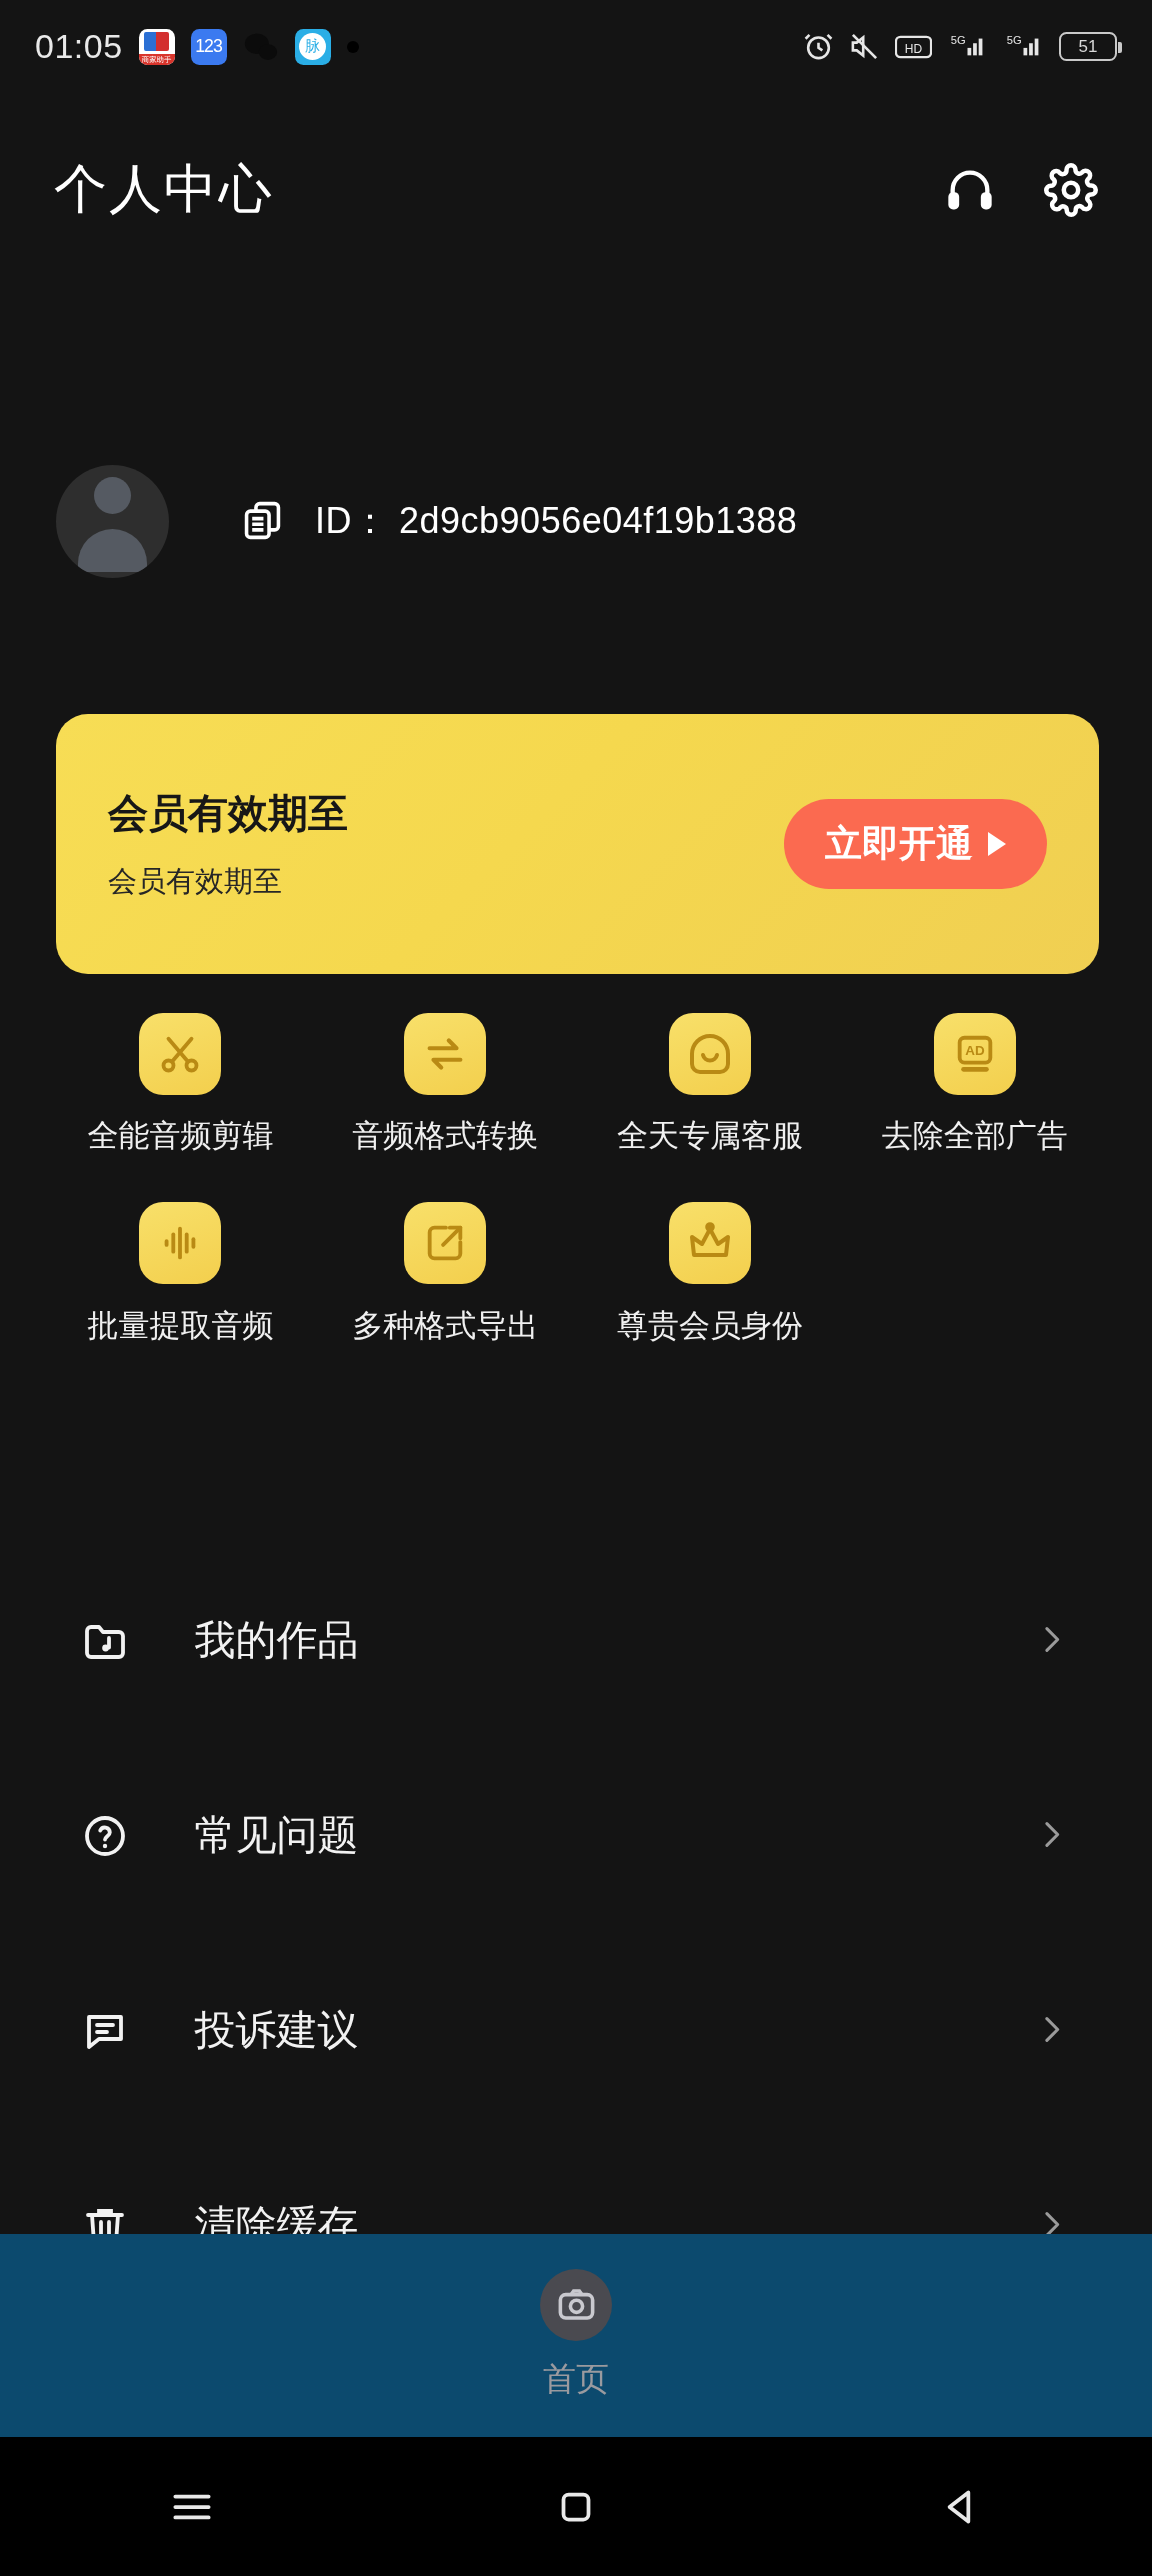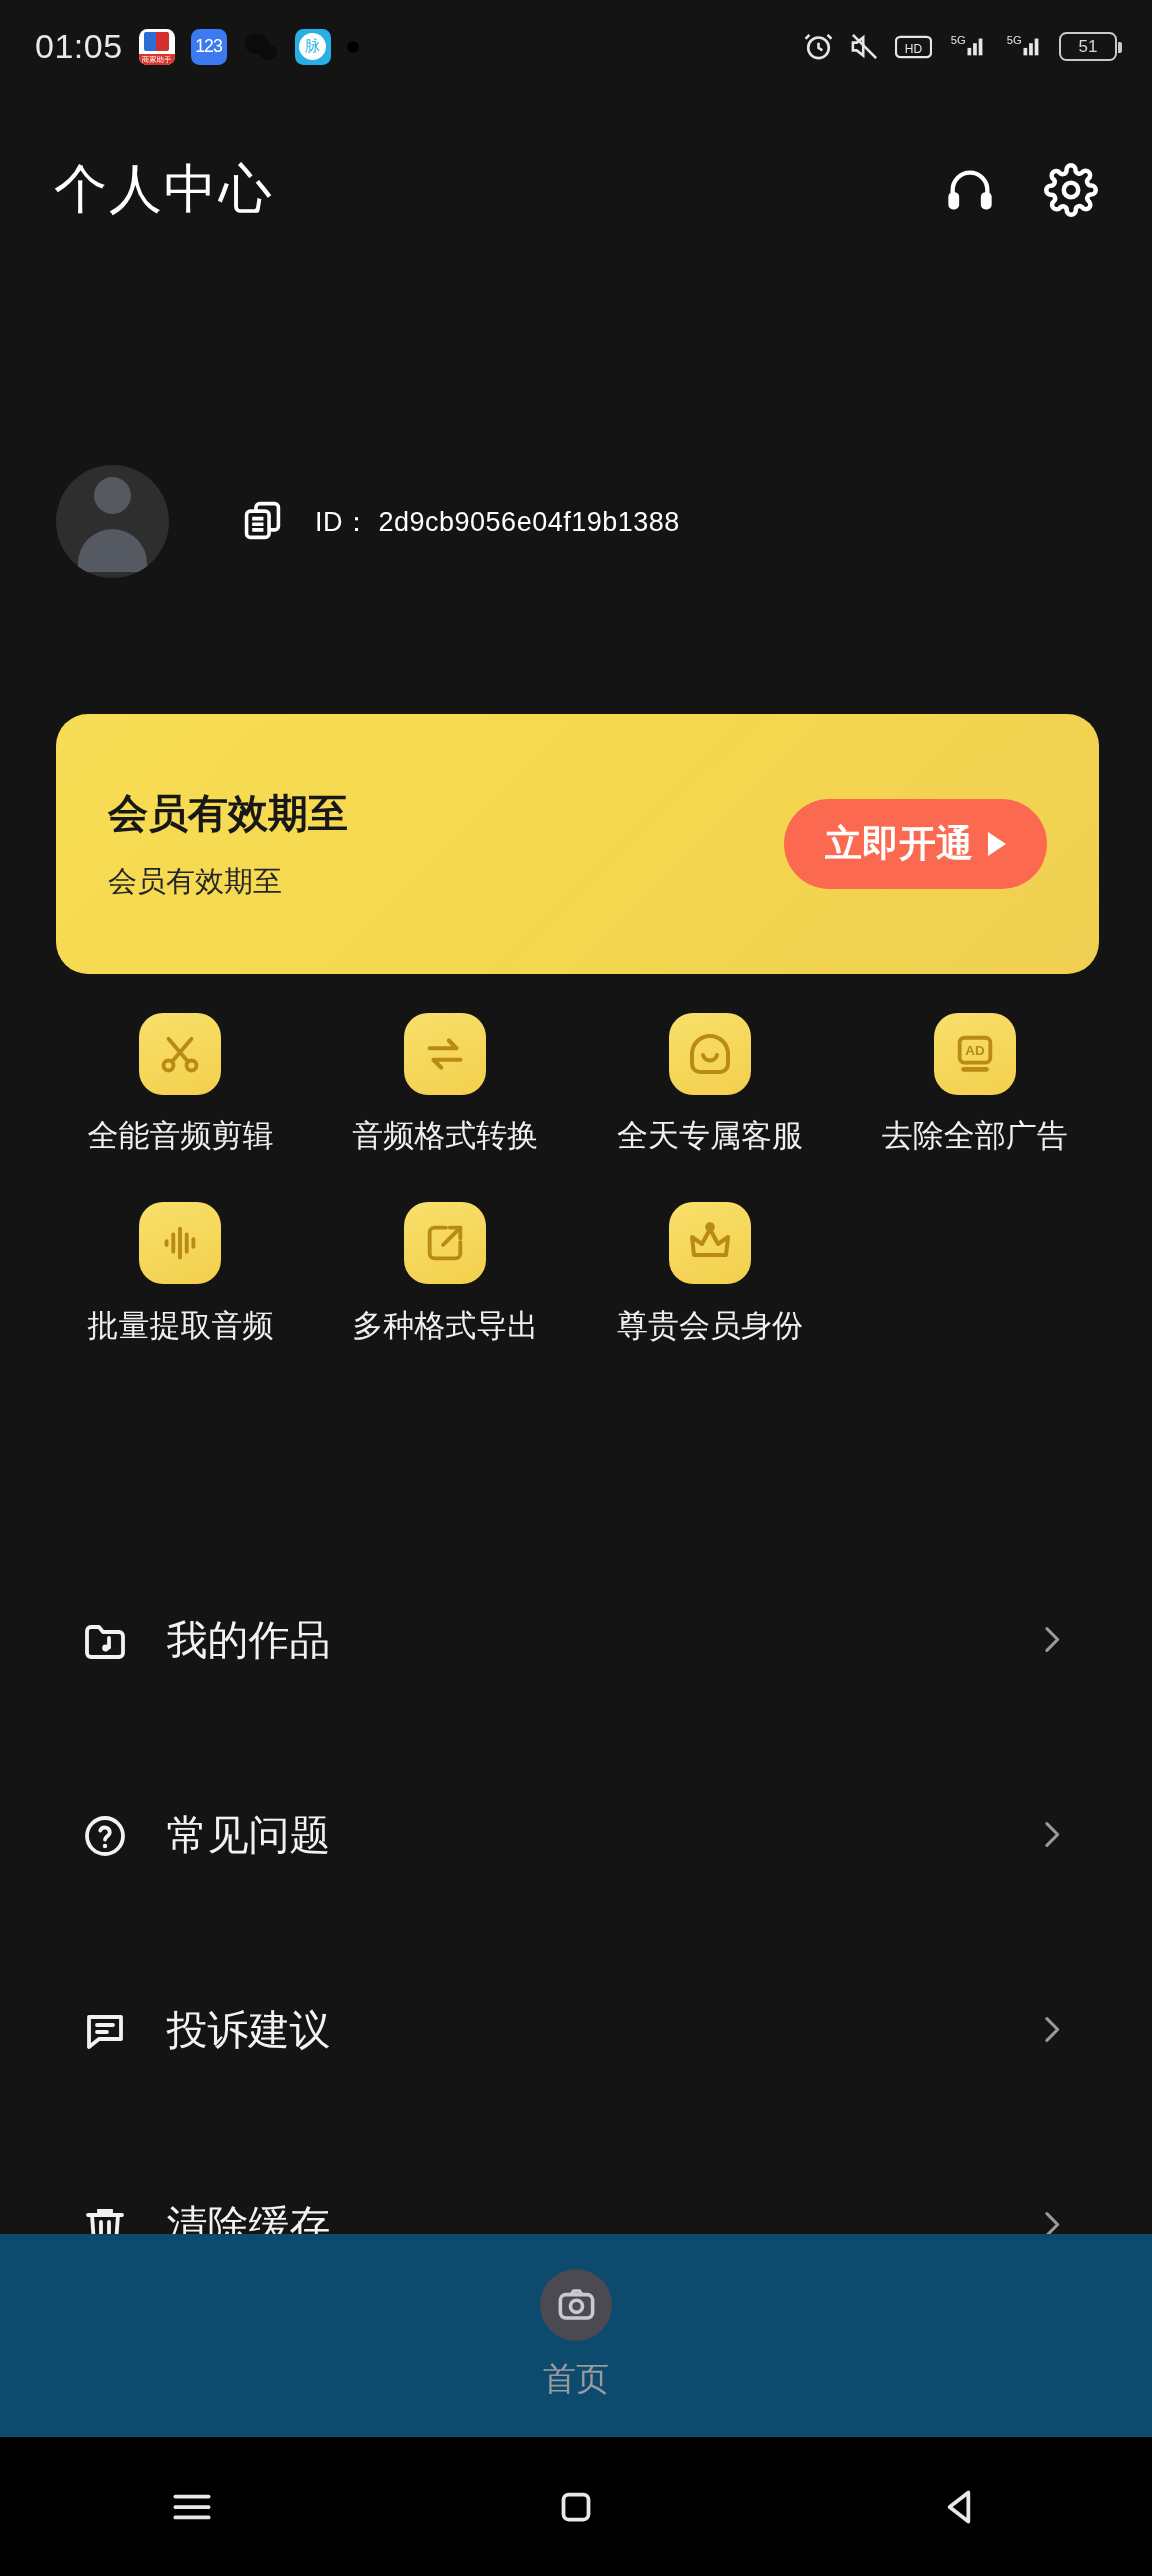--- a/index.html
+++ b/index.html
@@ -58,21 +58,21 @@
              display:flex; align-items:center; padding:0 56px; }
   .avatar { width:113px; height:113px; border-radius:50%; background:#2e2e2e;
             display:flex; align-items:flex-end; justify-content:center; overflow:hidden; }
   .avatar .head { width:37px; height:37px; border-radius:50%; background:#555a62;
                   position:absolute; margin-bottom:52px; }
   .avatar-inner { position:relative; width:113px; height:113px;
                   display:flex; align-items:center; justify-content:center; }
   .avatar .body { position:absolute; bottom:5.6px; width:69px; height:43px;
                   border-radius:37px 37px 0 0; background:#555a62; }
   .copy-icon { margin-left:71px; }
-  .uid { margin-left:30px; color:#ffffff; font-size:27px; letter-spacing:0.5px;
+  .uid { margin-left:30px; color:#ffffff; font-size:36px; letter-spacing:0.5px;
          white-space:nowrap; }
 
   
   .vip { position:absolute; top:714px; left:56px; width:1043px; height:260px;
          border-radius:32px; background:linear-gradient(135deg,#f7dd55 0%,#f5d84e 45%,#f0cf52 100%);
          display:flex; align-items:center; justify-content:space-between; padding:0 52px; }
   .vip-texts { display:flex; flex-direction:column; gap:20.4px; }
   .vip-title { font-size:40px; color:#171717; font-weight:bold; }
   .vip-sub { font-size:29px; color:#262626; }
   .vip-btn { background:#fb6a50; color:#fff; border:none; border-radius:54px;
@@ -86,21 +86,21 @@
               display:grid; grid-template-columns:repeat(4,1fr); row-gap:45px; }
   .feat { display:flex; flex-direction:column; align-items:center; gap:20.4px; }
   .feat-ico { width:82px; height:82px; border-radius:24px;
               background:linear-gradient(160deg,#f8e06a 0%,#f3cf4d 100%);
               display:flex; align-items:center; justify-content:center; }
   .feat-label { color:#f0f0f0; font-size:31px; white-space:nowrap; }
 
   
   .menu { position:absolute; top:1543px; left:0; width:1152px; padding:0 56px; }
   .menu-row { height:195px; display:flex; align-items:center; position:relative;
-              padding:0 20.4px; }
+              padding:0 20.4px;gap:28px; }
   .menu-row .mi { width:58px; display:flex; align-items:center; justify-content:center; }
   .menu-label { margin-left:32px; color:#f2f2f2; font-size:41px; }
   .chev { position:absolute; right:26px; top:50%; transform:translateY(-50%); }
 
   
   .tabbar { position:absolute; bottom:139px; left:0; width:1152px; height:203px;
             background:#0c4a6e; display:flex; }
   .tab { flex:1; display:flex; flex-direction:column; align-items:center;
          justify-content:center; gap:16.7px; }
   .tab-ico { width:72px; height:72px; border-radius:50%; display:flex;

